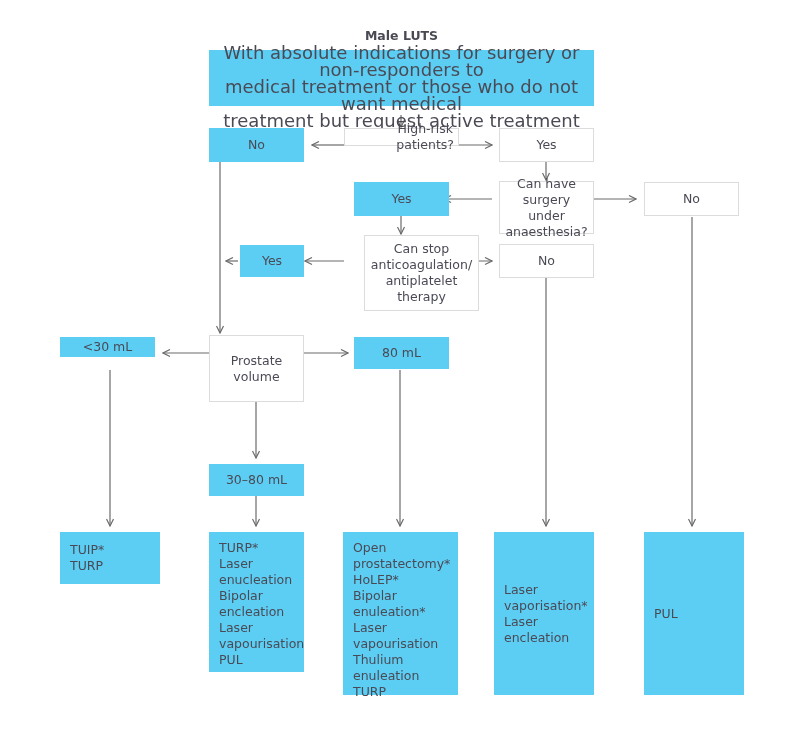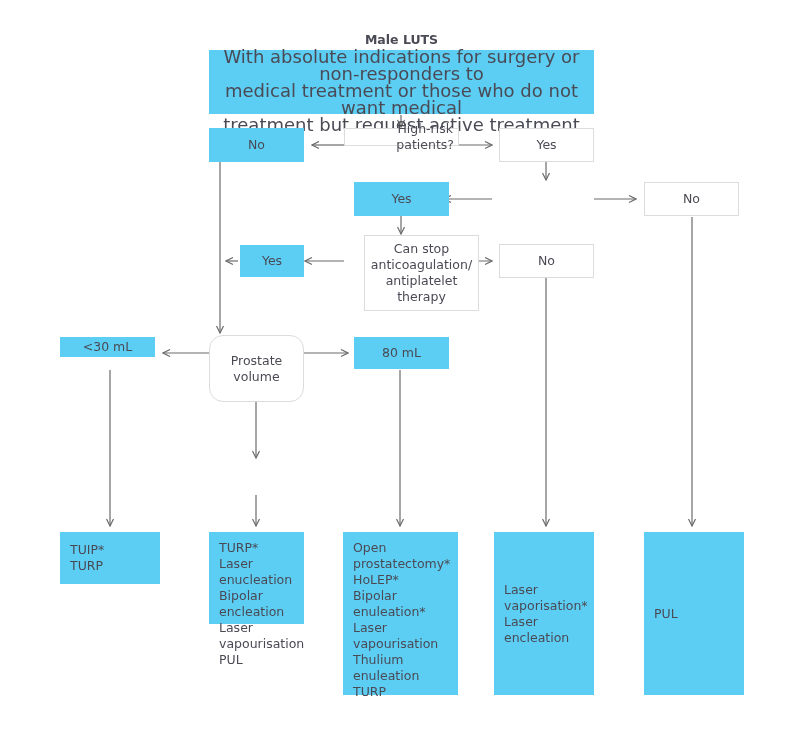--- a/index.html
+++ b/index.html
@@ -131,40 +131,45 @@
       <path d="M256,495 L256,526" marker-end="url(#arw)"></path>
 
       <path d="M400,370 L400,526" marker-end="url(#arw)"></path>
 
       <path d="M546,278 L546,526" marker-end="url(#arw)"></path>
 
       <path d="M692,217 L692,526" marker-end="url(#arw)"></path>
     </g>
   </svg>
 
-  <div class="node blue header" style="left:209px; top:50px; width:385px; height:64px;">
+  <div class="node blue header" style="left:209px; top:50px; width:385px; height:56px;">
     <div class="header-title">Male LUTS</div>
     <div class="header-sub">With absolute indications for surgery or non-responders to
 medical treatment or those who do not want medical
 treatment but request active treatment</div>
   </div>
 
   <div class="node white center" style="left:344px; top:128px; width:115px; height:18px;justify-content:flex-end;">
     <span>High-risk
 patients?</span>
   </div>
 
   <div class="node blue center" style="left:209px; top:128px; width:95px; height:34px;">
     <span>No</span>
   </div>
 
   <div class="node white center" style="left:499px; top:128px; width:95px; height:34px;">
     <span>Yes</span>
   </div>
 
+  <div class="node white center" style="left:499px; top:181px; width:95px; height:53px;">
+    <span>Can have
+surgery under
+anaesthesia?</span>
+  </div>
 
   <div class="node blue center" style="left:354px; top:182px; width:95px; height:34px;">
     <span>Yes</span>
   </div>
 
   <div class="node white center" style="left:644px; top:182px; width:95px; height:34px;">
     <span>No</span>
   </div>
 
   <div class="node white center" style="left:364px; top:235px; width:115px; height:76px;">
@@ -175,40 +180,43 @@
   </div>
 
   <div class="node blue center" style="left:240px; top:245px; width:64px; height:32px;">
     <span>Yes</span>
   </div>
 
   <div class="node white center" style="left:499px; top:244px; width:95px; height:34px;">
     <span>No</span>
   </div>
 
-  <div class="node white center" style="left:209px; top:335px; width:95px; height:67px;border-radius:14px;">
+  <div class="node white center" style="left:209px; top:335px; width:95px; height:67px;">
     <span>Prostate
 volume</span>
   </div>
 
   <div class="node blue center" style="left:60px; top:337px; width:95px; height:20px;">
     <span>&lt;30 mL</span>
   </div>
 
   <div class="node blue center" style="left:354px; top:337px; width:95px; height:32px;text-align:right;">
     <span>80 mL</span>
   </div>
 
+  <div class="node blue center" style="left:209px; top:464px; width:95px; height:32px;">
+    <span>30–80 mL</span>
+  </div>
 
   <div class="node blue listbox" style="left:60px; top:532px; width:100px; height:52px;">
     <span class="inner">TUIP*
 TURP</span>
   </div>
 
-  <div class="node blue listbox top" style="left:209px; top:532px; width:95px; height:92px;">
+  <div class="node blue listbox top" style="left:209px; top:532px; width:95px; height:140px;">
     <span class="inner">TURP*
 Laser
 enucleation
 Bipolar
 encleation
 Laser
 vapourisation
 PUL</span>
   </div>
 

